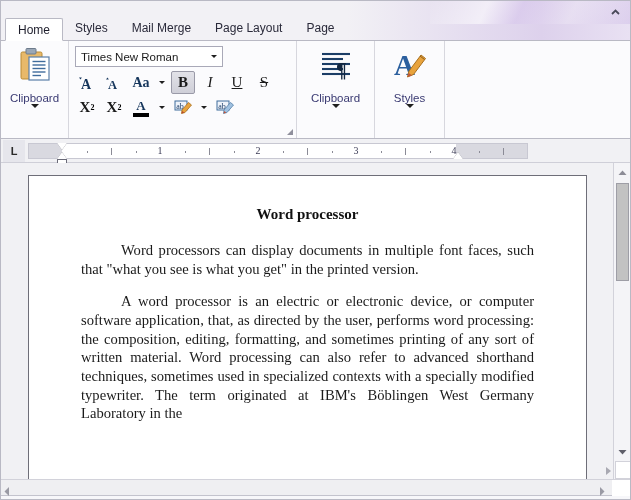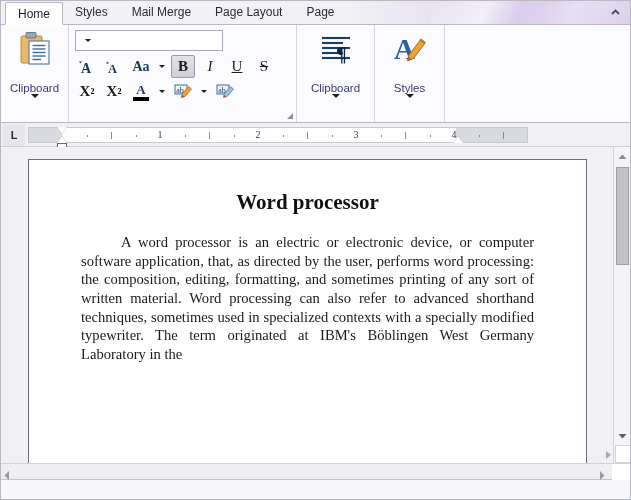--- a/index.html
+++ b/index.html
@@ -14,21 +14,21 @@
     position: relative;
     width: 631px; height: 500px;
     background: #f1f1f4;
     border: 1px solid #b9b9c4;
     overflow: hidden;
   }
 
   
   .tabbar {
     position: relative;
-    height: 24px;
+    height: 40px;
     background: linear-gradient(to right, #f2f1f5 0%, #f2f1f5 55%, #e6dff0 72%, #ddd1ec 86%, #e9e1f3 100%);
     border-bottom: 1px solid #b9b9c4;
     display: flex;
     align-items: flex-end;
     padding-left: 4px;
   }
   .tabbar::after {
     content: "";
     position: absolute;
     right: 0; top: 0; width: 200px; height: 23px;
@@ -117,21 +117,21 @@
 
   
   .g-clip { width: 68px; align-items: center; }
   .big-btn {
     width: 66px;
     padding-top: 4px;
     display: flex; flex-direction: column; align-items: center;
     cursor: default;
   }
   .big-btn .bicon { height: 40px; display:flex; align-items:center; justify-content:center; }
-  .big-btn .blabel { font-size: 11.5px; color: #3a3a72; margin-top: 13px; }
+  .big-btn .blabel { font-size: 11.5px; color: #3a3a72; margin-top: 7px; }
   .big-btn .bcaret { margin-top: 0px; }
   .caret-d {
     width: 0; height: 0;
     border-left: 4px solid transparent;
     border-right: 4px solid transparent;
     border-top: 4px solid #1f1f1f;
   }
   .caret-s {
     width: 0; height: 0;
     border-left: 3px solid transparent;
@@ -281,21 +281,21 @@
     left: 27px; top: 12px;
     width: 559px;
     height: 320px;
     background: #ffffff;
     border: 1px solid #6e6e78;
     overflow: hidden;
   }
   .page-inner { padding: 30px 52px 0 52px; }
   .doc-title {
     font-family: "Liberation Serif", serif;
-    font-size: 21px;
+    font-size: 15px;
     font-weight: bold;
     text-align: center;
     color: #111;
     margin: 0 0 18px 0;
   }
   .doc-p {
     font-family: "Liberation Serif", serif;
     font-size: 14.6px;
     line-height: 1.28;
     color: #1a1a1a;
@@ -406,20 +406,21 @@
         <div class="blabel">Clipboard</div>
         <div class="bcaret">
             <div class="caret-d"></div>
           </div>
       </div>
     </div>
 
     <div class="group g-font">
       <div class="fontrow r1">
         <div class="combo combo-font">
+          <span class="cval">Times New Roman</span>
           <span class="cdrop">
               <span class="caret-s"></span>
             </span>
         </div>
       </div>
 
       <div class="fontrow r2">
         <div class="fbtn">
           <svg width="20" height="18" viewBox="0 0 20 18">
             <text x="4" y="15" font-family="Liberation Serif, serif" font-size="14" font-weight="bold" fill="#16365c">A</text>
@@ -563,20 +564,21 @@
         <div class="num" style="left: 425px;">4</div>
         <div class="tick minor" style="left: 449.5px;"></div>
         <div class="tick major" style="left: 474px;"></div>
       </div>
   </div>
 
   <div class="docarea">
     <div class="page">
       <div class="page-inner">
         <h1 class="doc-title">Word processor</h1>
+        <p class="doc-p">Word processors can display documents in multiple font faces, such that "what you see is what you get" in the printed version.</p>
         <p class="doc-p">A word processor is an electric or electronic device, or computer software application, that, as directed by the user, performs word processing: the composition, editing, formatting, and sometimes printing of any sort of written material. Word processing can also refer to advanced shorthand techniques, sometimes used in specialized contexts with a specially modified typewriter. The term originated at IBM's Böblingen West Germany Laboratory in the</p>
       </div>
     </div>
 
     <div class="vscroll">
       <div class="vs-btn vs-up">
         <svg width="11" height="8" viewBox="0 0 11 8">
             <path d="M1.5 6 L5.5 1.5 L9.5 6 Z" fill="#8c8c96"></path>
           </svg>
       </div>

